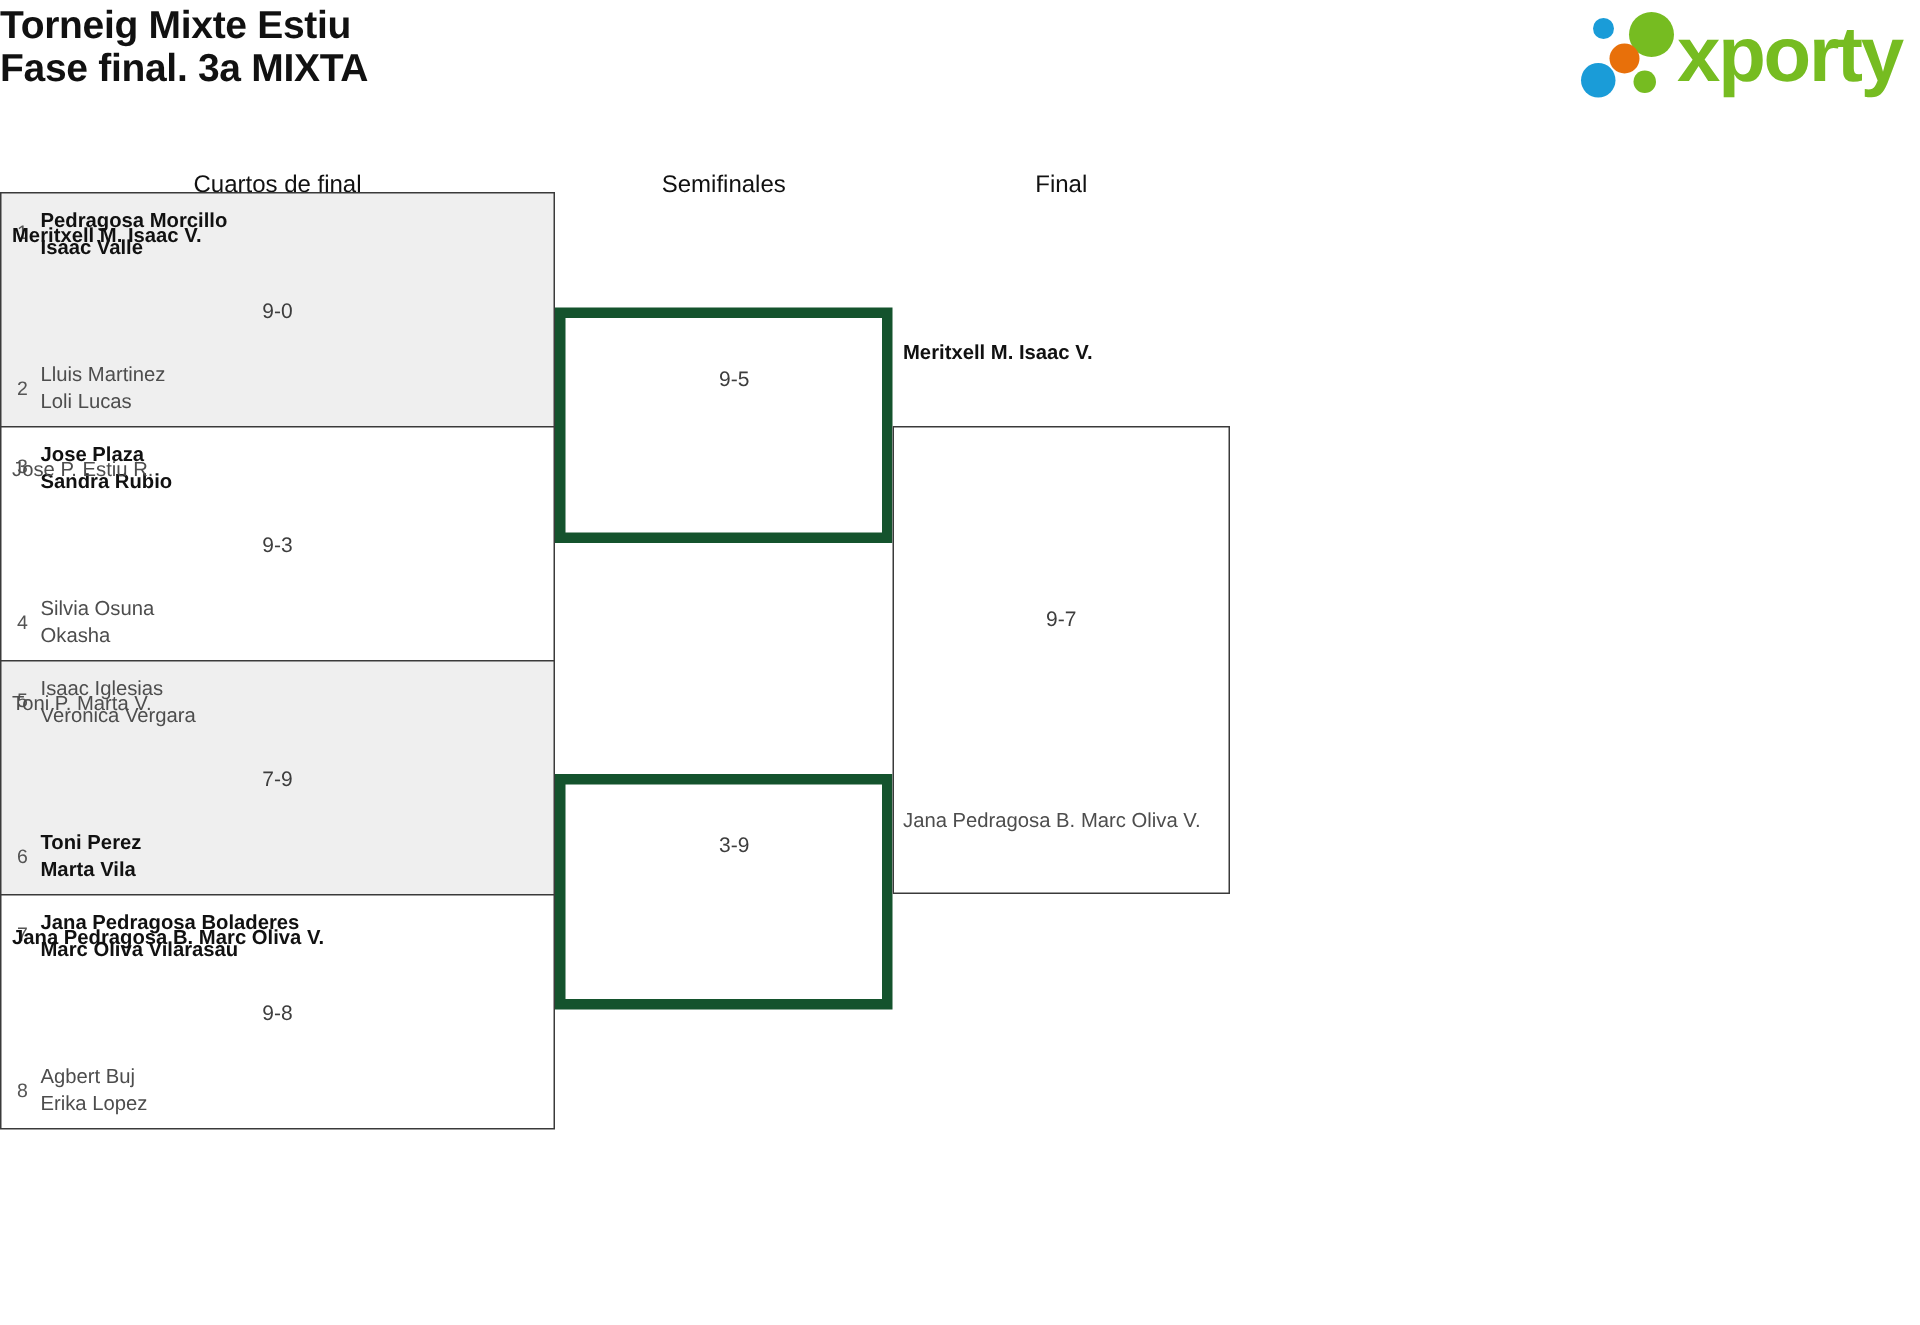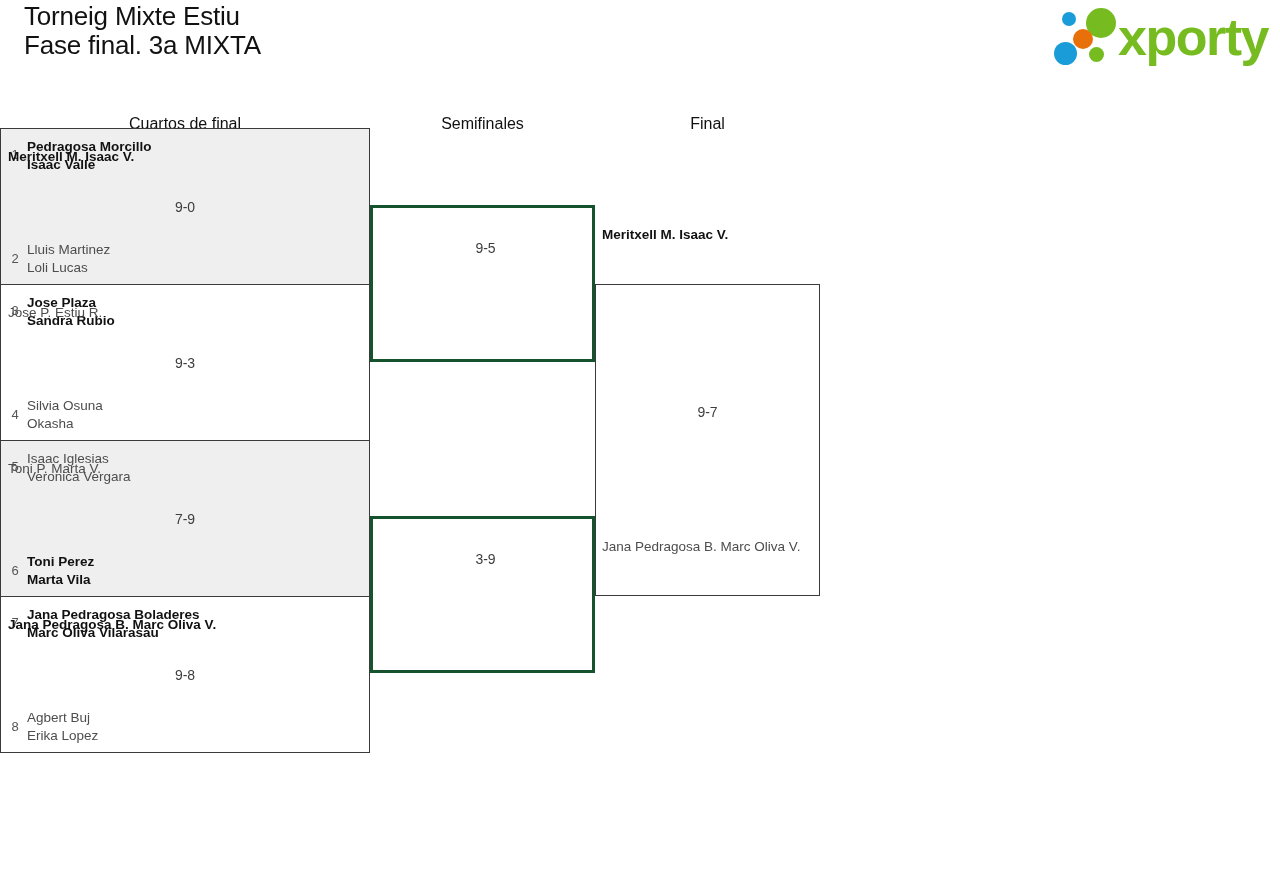--- a/index.html
+++ b/index.html
@@ -22,26 +22,25 @@
     left: 0;
     top: 0;
     width: 1280px;
     height: 90px;
   }
   .title-block {
     position: absolute;
     left: 0;
     top: 2px;
     font-size: 26px;
-    font-weight: 400;
+    font-weight: 700;
     line-height: 29px;
     letter-spacing: -0.2px;
     color: #111111;
     white-space: nowrap;
-    padding-left: 24px;
   }
   .title-line { display: block; }
 
   
   #brand-logo {
     position: absolute;
     left: 1050px;
     top: 6px;
     width: 225px;
     height: 62px;
@@ -141,21 +140,21 @@
     white-space: nowrap;
   }
   .qf-score { left: 100px; width: 168px; top: 70px; }
 
   
   .sf-match {
     position: absolute;
     left: 370px;
     width: 225px;
     box-sizing: border-box;
-    border: 3px solid #14532d;
+    border: 7px solid #14532d;
     background: #ffffff;
   }
   #sf-match-1 { top: 205px; height: 157px; }
   #sf-match-2 { top: 516px; height: 157px; }
   .sf-score { left: 0px; width: 225px; top: 32px; }
 
   .sf-team {
     position: absolute;
     left: 8px;
     font-size: 13.5px;

